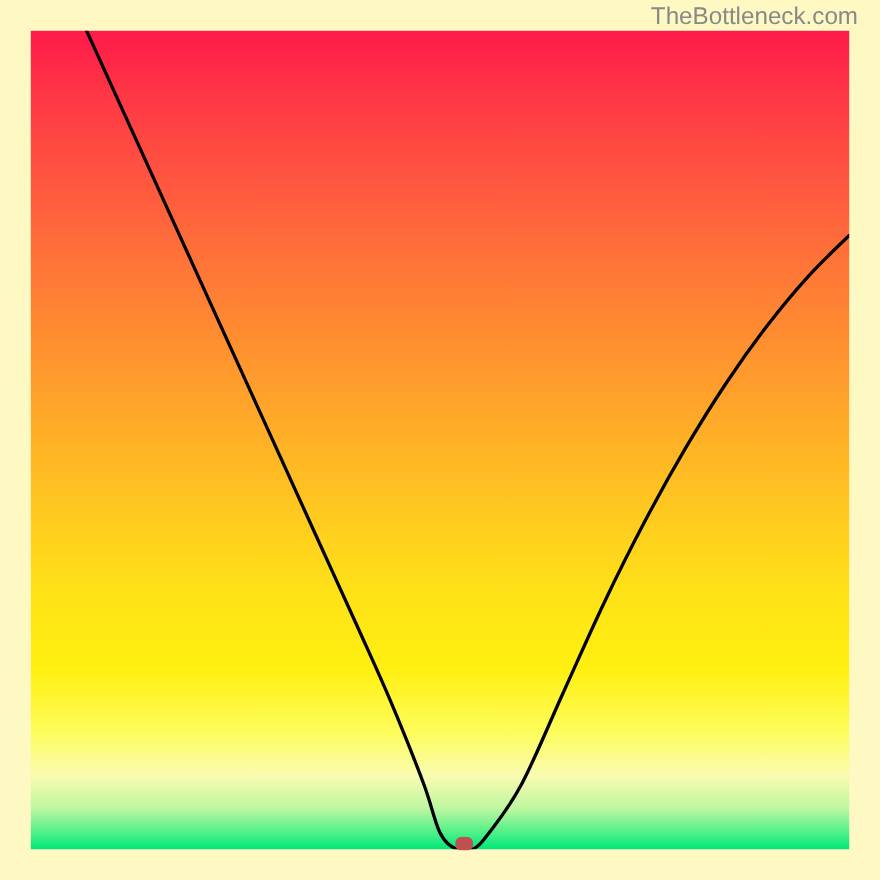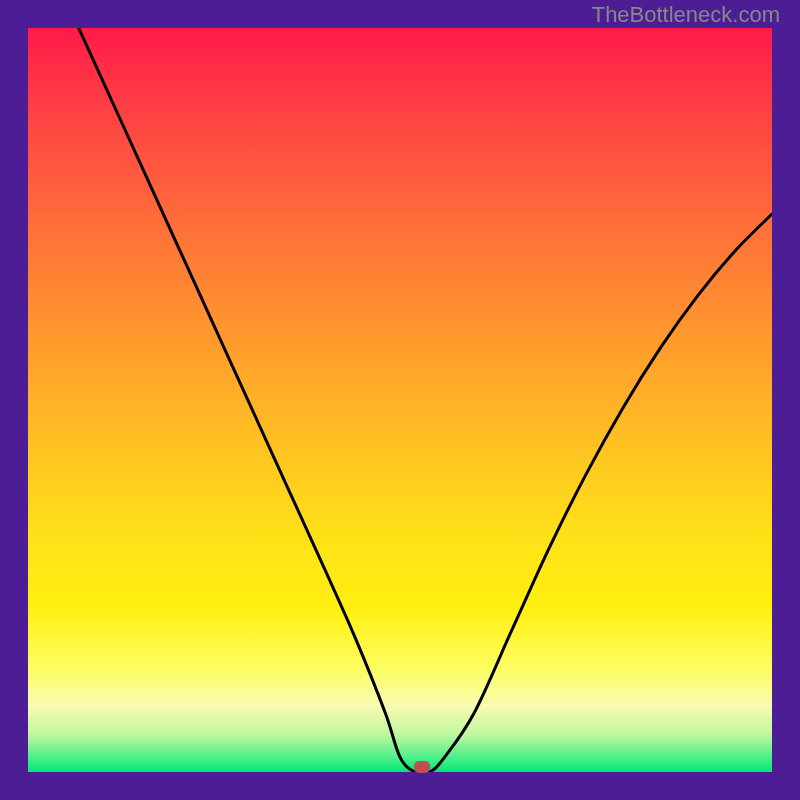--- a/index.html
+++ b/index.html
@@ -4,21 +4,21 @@
 <style>
   body {
     margin: 0;
     padding: 0;
     background: #fff;
   }
   .chart-container {
     width: 800px;
     height: 800px;
     position: relative;
-    background: #4c1d95;
+    background: #fef9c3;
   }
   .watermark {
     position: absolute;
     top: 2px;
     right: 20px;
     color: #888;
     font-family: Arial, sans-serif;
     font-size: 22px;
     z-index: 10;
   }

